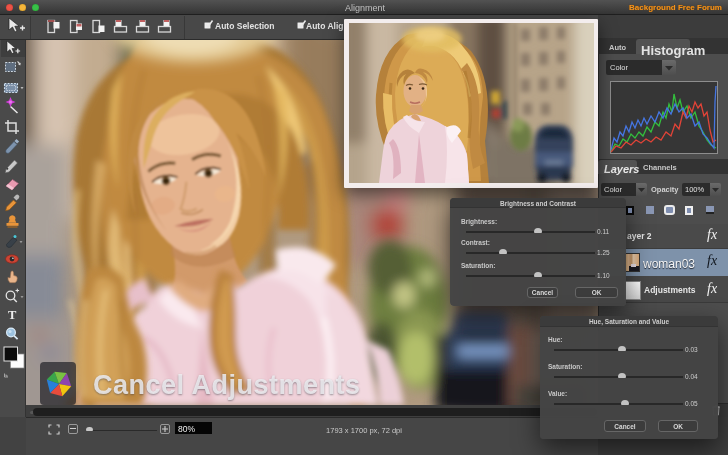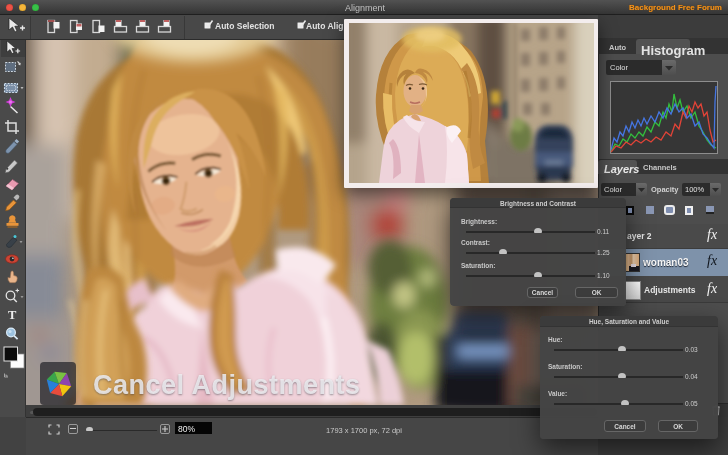--- a/index.html
+++ b/index.html
@@ -377,21 +377,21 @@
 <div class="abs" style="left:686.5px;top:208px;width:4.5px;height:4.5px;background:#7f8eb0;"></div>
 <div class="abs" style="left:706px;top:206px;width:8px;height:8px;background:#8a97b4;border-bottom:2px solid #222;box-sizing:border-box;"></div>
 
 <div class="abs" style="left:598px;top:224px;width:130px;height:25px;background:#4a4a4a;border-bottom:1px solid #3c3c3c;box-sizing:border-box;"></div>
 <div class="abs" style="left:627px;top:231px;font-size:8.5px;font-weight:bold;color:#e6e6e6;">ayer 2</div>
 <div class="abs" style="left:707px;top:227px;font-size:14px;font-style:italic;font-family:'Liberation Serif',serif;color:#f2f2f2;">fx</div>
 <div class="abs" style="left:598px;top:249px;width:130px;height:27px;background:#7e92aa;"></div>
 <div class="abs" style="left:624px;top:253px;width:16px;height:19px;background:linear-gradient(90deg,#caa26e 0%,#e0b890 25%,#c89868 45%,#ecd0b0 60%,#d8a878 100%);border:1px solid #333;box-sizing:border-box;"></div>
 <div class="abs" style="left:629px;top:266px;width:10px;height:5px;background:#1a1a22;"></div>
 <div class="abs" style="left:631px;top:264px;width:5px;height:3px;background:#e8e0e8;"></div>
-<div class="abs" style="left:643px;top:257px;font-size:10px;font-weight:bold;color:#f5f5f5;text-shadow:0 1px 1px rgba(20,25,35,0.9);">woman03</div>
+<div class="abs" style="left:643px;top:257px;font-size:12px;font-weight:normal;color:#f5f5f5;text-shadow:0 1px 1px rgba(20,25,35,0.9);">woman03</div>
 <div class="abs" style="left:707px;top:253px;font-size:14px;font-style:italic;font-family:'Liberation Serif',serif;color:#10151c;">fx</div>
 <div class="abs" style="left:598px;top:276px;width:130px;height:27px;background:#484848;border-bottom:1px solid #3a3a3a;box-sizing:border-box;"></div>
 <div class="abs" style="left:624px;top:281px;width:17px;height:19px;background:linear-gradient(180deg,#ffffff,#d8d8d8);border:1px solid #888;box-sizing:border-box;"></div>
 <div class="abs" style="left:644px;top:285px;font-size:8.5px;font-weight:bold;color:#e6e6e6;">Adjustments</div>
 <div class="abs" style="left:707px;top:281px;font-size:14px;font-style:italic;font-family:'Liberation Serif',serif;color:#f2f2f2;">fx</div>
 
 <div class="abs" style="left:598px;top:403px;width:130px;height:14px;background:#3d3d3d;border-top:1px solid #2e2e2e;box-sizing:border-box;"></div>
 <svg class="abs" style="left:711px;top:404px" width="10" height="12" viewBox="0 0 10 12">
   <path d="M2 3 h6 l-0.6 8 h-4.8 Z" fill="none" stroke="#c9c9c9" stroke-width="0.9"></path>
   <path d="M1 3 h8 M4 3 v-1.2 h2 V3" stroke="#c9c9c9" stroke-width="0.9" fill="none"></path>

